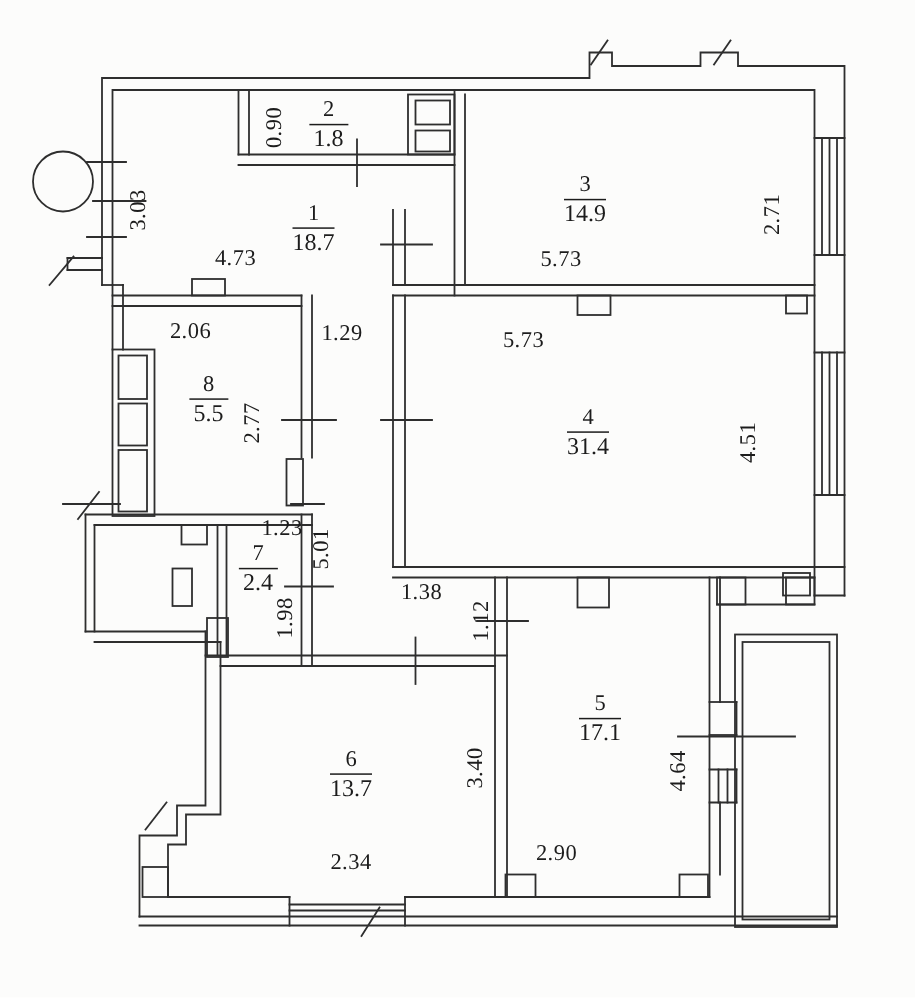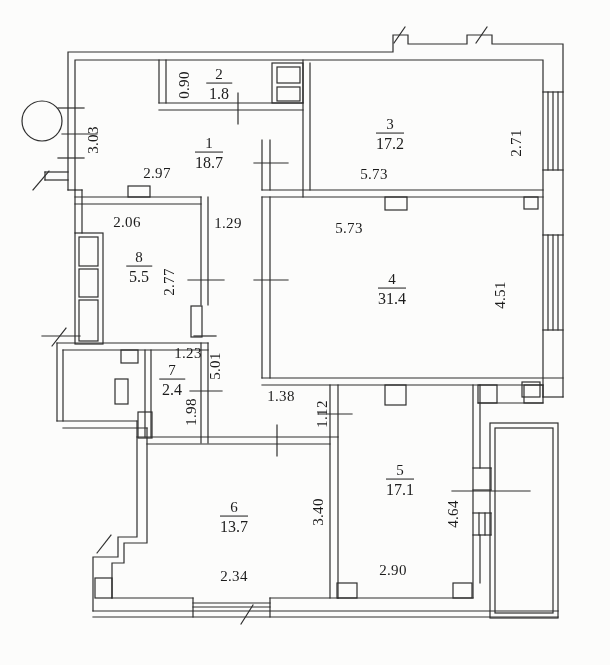--- a/index.html
+++ b/index.html
@@ -179,21 +179,21 @@
   <div class="room-label" style="left:209px;top:153px">
     <span class="num">1</span>
     <span class="area">18.7</span>
   </div>
   <div class="room-label" style="left:219px;top:84px">
     <span class="num">2</span>
     <span class="area">1.8</span>
   </div>
   <div class="room-label" style="left:390px;top:134px">
     <span class="num">3</span>
-    <span class="area">17.2</span>
+    <span class="area">14.9</span>
   </div>
   <div class="room-label" style="left:392px;top:289px">
     <span class="num">4</span>
     <span class="area">31.4</span>
   </div>
   <div class="room-label" style="left:400px;top:480px">
     <span class="num">5</span>
     <span class="area">17.1</span>
   </div>
   <div class="room-label" style="left:234px;top:517px">
@@ -204,31 +204,31 @@
     <span class="num">7</span>
     <span class="area">2.4</span>
   </div>
   <div class="room-label" style="left:139px;top:267px">
     <span class="num">8</span>
     <span class="area">5.5</span>
   </div>
 
   <div class="dim v" style="left:184px;top:85px">0.90</div>
   <div class="dim v" style="left:93px;top:140px">3.03</div>
-  <div class="dim" style="left:157px;top:173px">2.97</div>
+  <div class="dim" style="left:157px;top:173px">4.73</div>
   <div class="dim" style="left:127px;top:222px">2.06</div>
   <div class="dim" style="left:228px;top:223px">1.29</div>
   <div class="dim" style="left:374px;top:174px">5.73</div>
   <div class="dim v" style="left:516px;top:143px">2.71</div>
   <div class="dim" style="left:349px;top:228px">5.73</div>
   <div class="dim v" style="left:500px;top:295px">4.51</div>
   <div class="dim v" style="left:169px;top:282px">2.77</div>
   <div class="dim" style="left:188px;top:353px">1.23</div>
   <div class="dim v" style="left:215px;top:366px">5.01</div>
   <div class="dim v" style="left:191px;top:412px">1.98</div>
   <div class="dim" style="left:281px;top:396px">1.38</div>
   <div class="dim v" style="left:322px;top:414px">1.12</div>
   <div class="dim v" style="left:318px;top:512px">3.40</div>
   <div class="dim v" style="left:453px;top:514px">4.64</div>
-  <div class="dim" style="left:393px;top:570px">2.90</div>
+  <div class="dim" style="left:371px;top:570px">2.90</div>
   <div class="dim" style="left:234px;top:576px">2.34</div>
 
 </div>
 
 </body></html>

